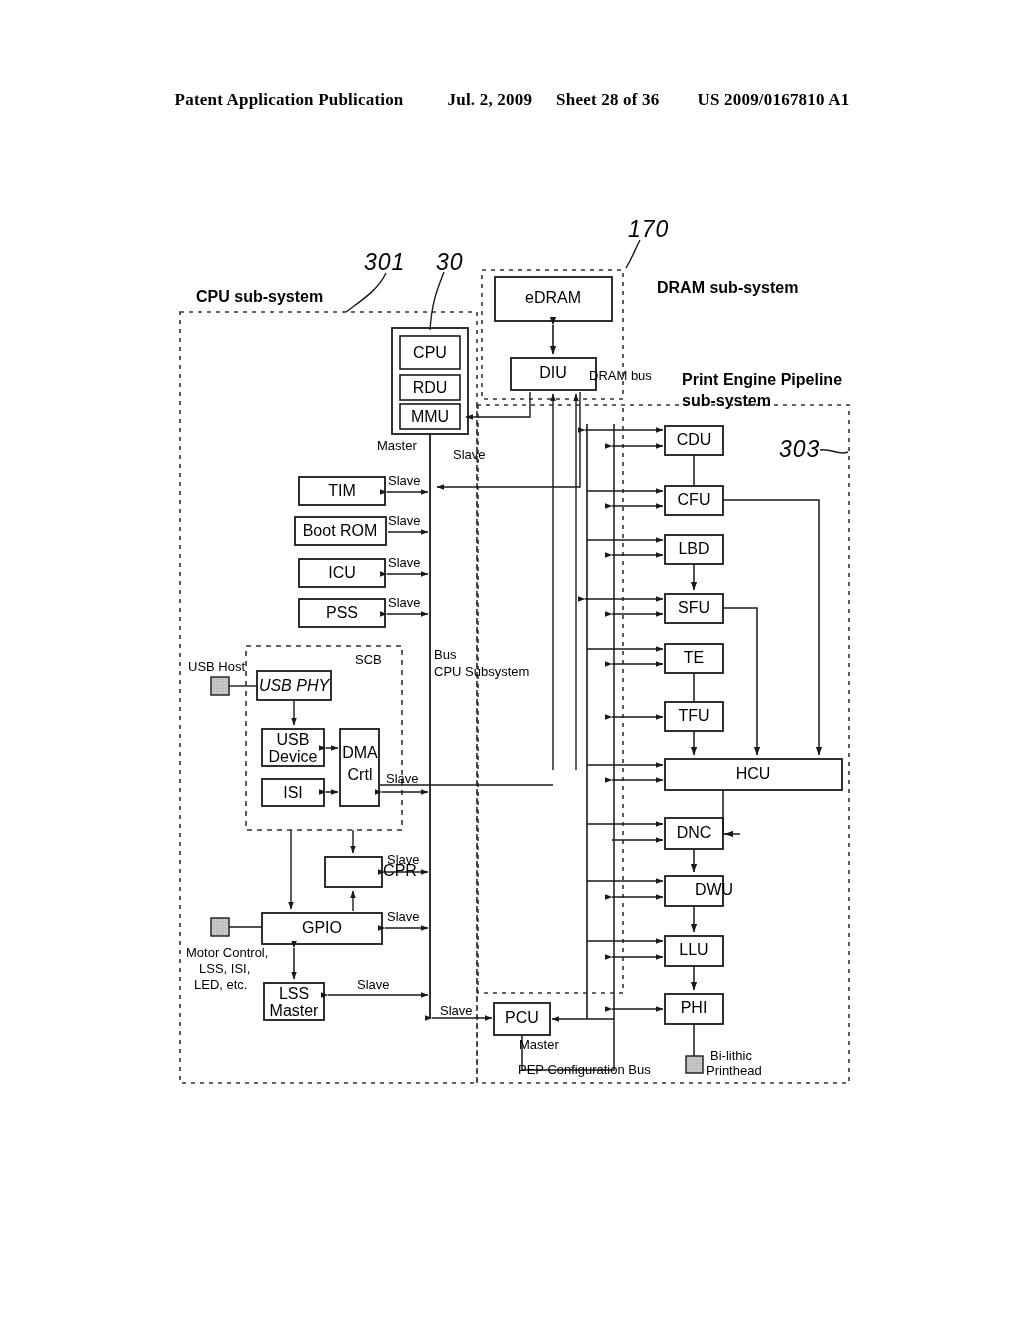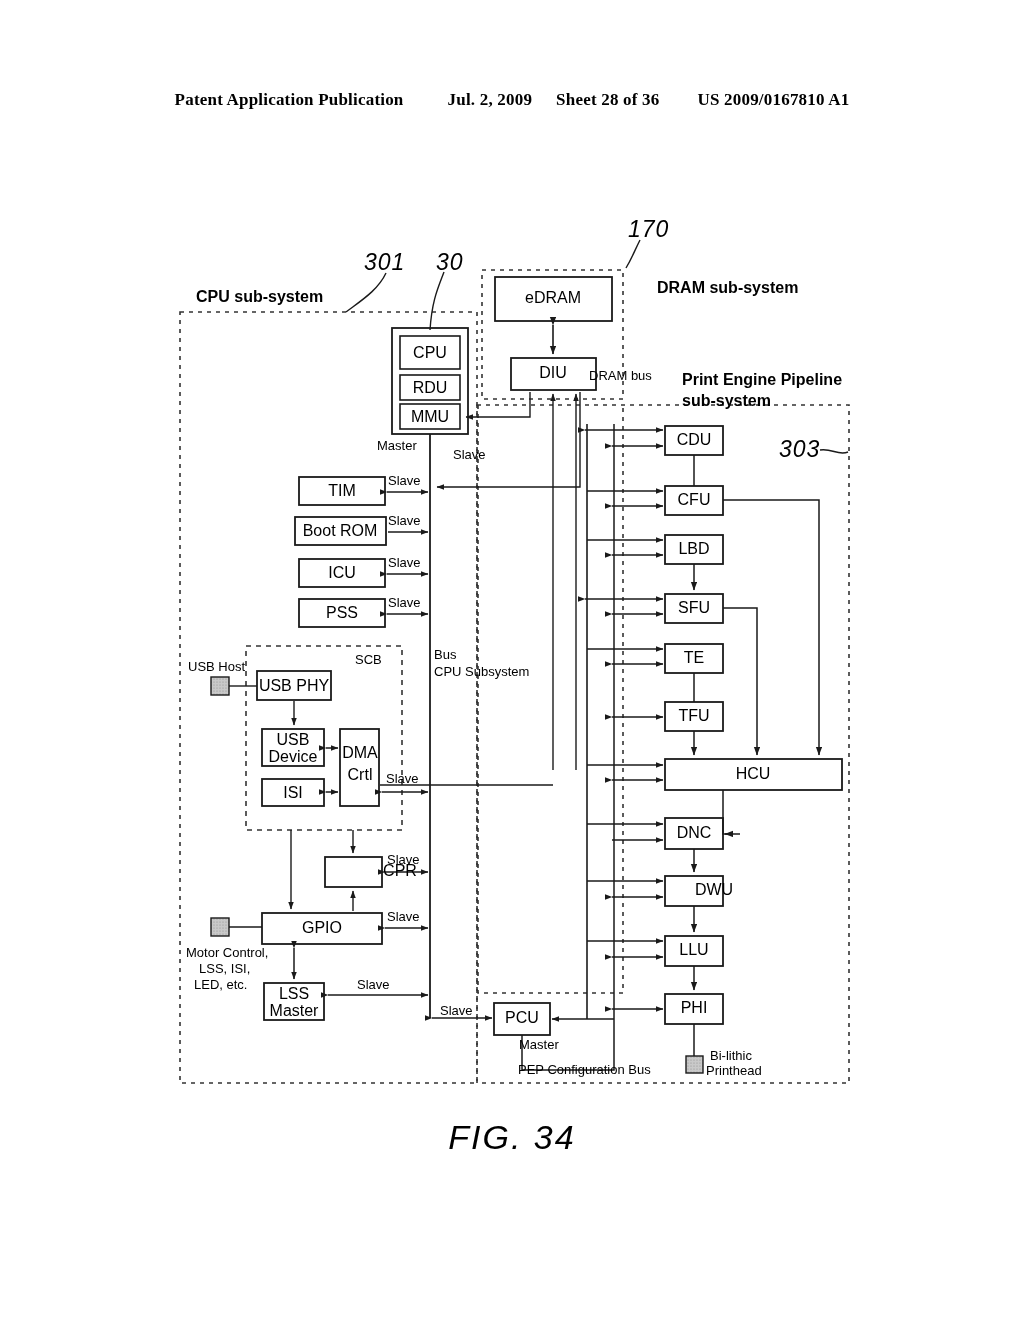--- a/index.html
+++ b/index.html
@@ -196,21 +196,21 @@
   <div class="t boxlbl ctr" style="left:430px;top:379px;">RDU</div>
   <div class="t boxlbl ctr" style="left:430px;top:408px;">MMU</div>
   <div class="t boxlbl ctr" style="left:553px;top:289px;">eDRAM</div>
   <div class="t boxlbl ctr" style="left:553px;top:364px;">DIU</div>
 
   <div class="t boxlbl ctr" style="left:342px;top:482px;">TIM</div>
   <div class="t boxlbl ctr" style="left:340px;top:522px;">Boot ROM</div>
   <div class="t boxlbl ctr" style="left:342px;top:564px;">ICU</div>
   <div class="t boxlbl ctr" style="left:342px;top:604px;">PSS</div>
 
-  <div class="t boxlbl ctr" style="left:294px;top:677px;">USB PHY</div>
+  <div class="t boxlbl ctr" style="left:294px;top:677px;font-style:italic;">USB PHY</div>
   <div class="t boxlbl ctr" style="left:293px;top:731px;">USB</div>
   <div class="t boxlbl ctr" style="left:293px;top:748px;">Device</div>
   <div class="t boxlbl ctr" style="left:293px;top:784px;">ISI</div>
   <div class="t boxlbl ctr" style="left:360px;top:744px;">DMA</div>
   <div class="t boxlbl ctr" style="left:360px;top:766px;">Crtl</div>
 
   <div class="t boxlbl ctr" style="left:353px;top:862px;margin-left:47px;">CPR</div>
   <div class="t boxlbl ctr" style="left:322px;top:919px;">GPIO</div>
   <div class="t boxlbl ctr" style="left:294px;top:985px;">LSS</div>
   <div class="t boxlbl ctr" style="left:294px;top:1002px;">Master</div>
@@ -246,14 +246,13 @@
   <div class="t small" style="left:434px;top:664px;">CPU Subsystem</div>
   <div class="t small" style="left:518px;top:1062px;">PEP Configuration Bus</div>
 
   <div class="t small" style="left:188px;top:659px;">USB Host</div>
   <div class="t small" style="left:186px;top:945px;">Motor Control,</div>
   <div class="t small" style="left:199px;top:961px;">LSS, ISI,</div>
   <div class="t small" style="left:194px;top:977px;">LED, etc.</div>
   <div class="t small" style="left:710px;top:1048px;">Bi-lithic</div>
   <div class="t small" style="left:706px;top:1063px;">Printhead</div>
 
-  <div class="cap">FIG. 34</div>
 </div>
 
 </body></html>

